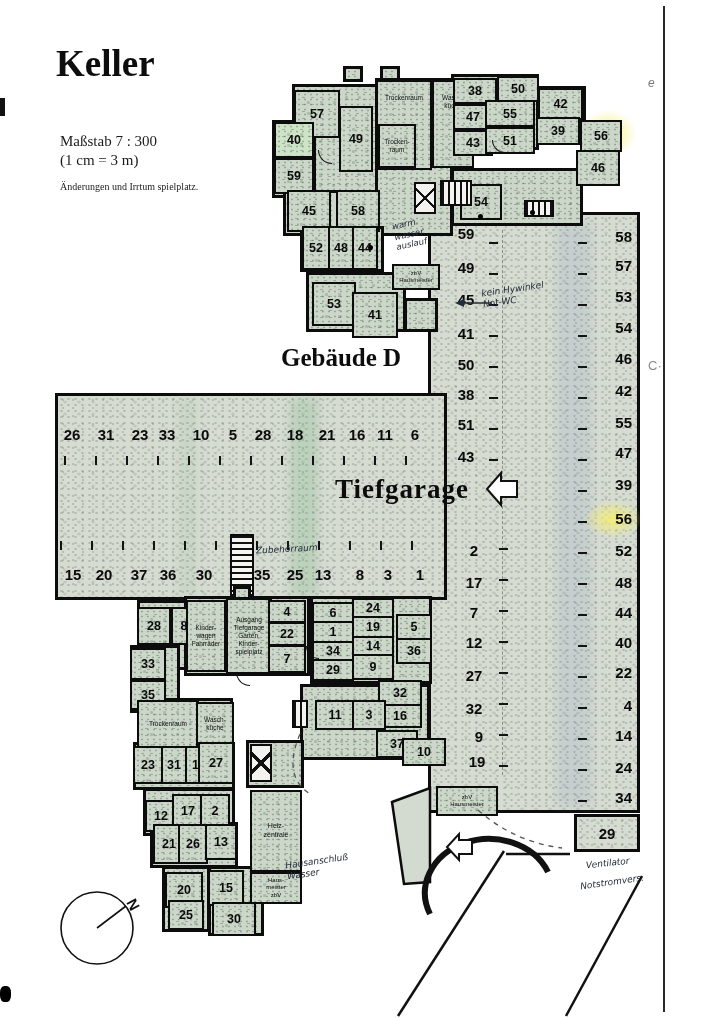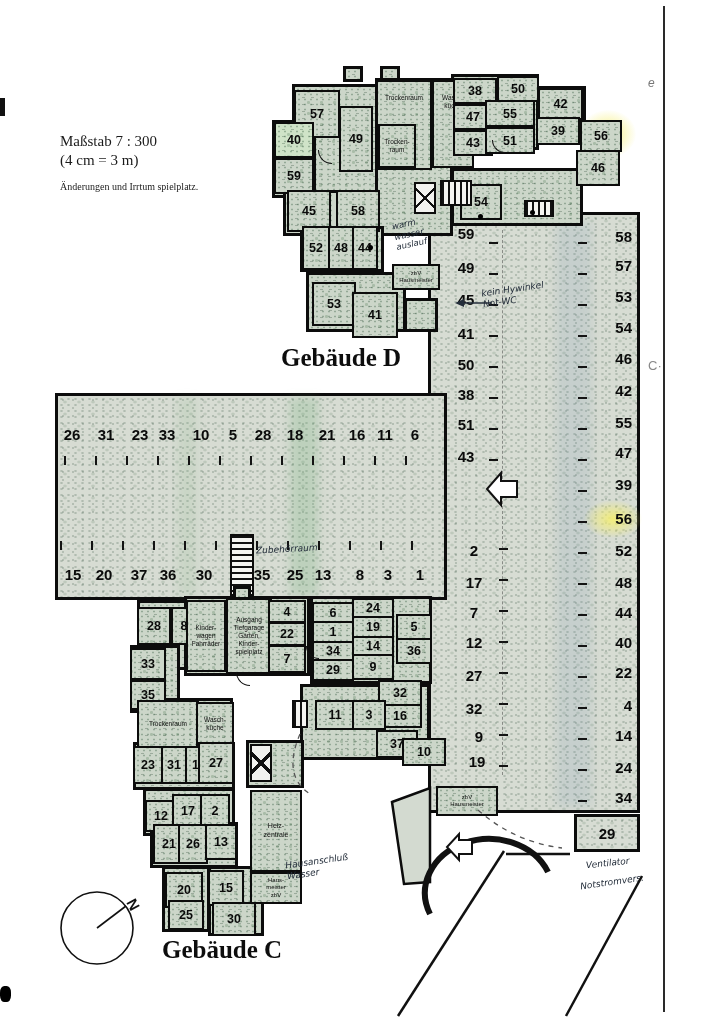--- a/index.html
+++ b/index.html
@@ -42,22 +42,23 @@
   .dot{position:absolute;width:5px;height:5px;background:#000;border-radius:50%}
   .arc{position:absolute;box-sizing:border-box;border:1.3px solid #111;
        border-top:none;border-right:none;border-radius:0 0 0 100%}
   svg{position:absolute;left:0;top:0;pointer-events:none}
 </style>
 </head>
 <body>
 
 <div class="pg">
 
+  <div class="abs ser" style="left:56px;top:42px;font-size:37px;font-weight:bold;color:#0d0d0d">Keller</div>
   <div class="abs ser" style="left:60px;top:133px;font-size:15px;color:#1a1a1a">Maßstab 7 : 300</div>
-  <div class="abs ser" style="left:60px;top:152px;font-size:15px;color:#1a1a1a">(4 cm = 3 m)</div>
+  <div class="abs ser" style="left:60px;top:152px;font-size:15px;color:#1a1a1a">(1 cm = 3 m)</div>
   <div class="abs ser" style="left:60px;top:181px;font-size:10px;color:#222">Änderungen und Irrtum spielplatz.</div>
 
   <div class="shape spk2" style="left:428px;top:212px;width:212px;height:601px;border-width:3.5px"></div>
   <div class="shape spk2" style="left:55px;top:393px;width:392px;height:207px;border-width:3.5px"></div>
 
   <div class="streak" style="left:290px;top:398px;width:28px;height:198px;background:rgba(110,175,120,.25)"></div>
   <div class="streak" style="left:178px;top:398px;width:18px;height:198px;background:rgba(130,180,130,.16)"></div>
   <div class="streak" style="left:556px;top:222px;width:36px;height:585px;background:rgba(120,150,175,.18)"></div>
 
   <div class="shape spk" style="left:343px;top:66px;width:20px;height:16px"></div>
@@ -117,20 +118,21 @@
   <div class="dot" style="left:368px;top:245px"></div>
   <div class="arc" style="left:318px;top:150px;width:14px;height:14px"></div>
   <div class="arc" style="left:492px;top:140px;width:13px;height:13px"></div>
 
   <div class="hand" style="left:394px;top:218px;transform:rotate(-12deg);font-size:8.5px">warm
 wasser
 auslauf</div>
 
   <div class="abs ser" style="left:281px;top:344px;font-size:25px;font-weight:bold;color:#0d0d0d">Gebäude D</div>
 
+  <div class="abs ser" style="left:335px;top:474px;font-size:27px;font-weight:bold;letter-spacing:1px;color:#0c0c0c">Tiefgarage</div>
 
   <div class="gn" style="left:58px;top:426px">26</div>
   <div class="gn" style="left:92px;top:426px">31</div>
   <div class="gn" style="left:126px;top:426px">23</div>
   <div class="gn" style="left:153px;top:426px">33</div>
   <div class="gn" style="left:187px;top:426px">10</div>
   <div class="gn" style="left:219px;top:426px">5</div>
   <div class="gn" style="left:249px;top:426px">28</div>
   <div class="gn" style="left:281px;top:426px">18</div>
   <div class="gn" style="left:313px;top:426px">21</div>
@@ -286,21 +288,20 @@
   <div class="room spk tt" style="left:250px;top:872px;width:52px;height:32px;font-size:6px">Haus-
 meister
 zbV</div>
   <div class="room elev" style="left:250px;top:744px;width:22px;height:38px;background-color:#f2f2ef"></div>
   <div class="arc" style="left:236px;top:672px;width:14px;height:14px"></div>
   <div class="arc" style="left:306px;top:646px;width:13px;height:13px"></div>
 
   <div class="hand" style="left:286px;top:856px;transform:rotate(-8deg)">Hausanschluß
 Wasser</div>
 
-  <div class="abs ser" style="left:162px;top:936px;font-size:25px;font-weight:bold;color:#0d0d0d">Gebäude C</div>
 
   <svg width="720" height="1018" viewBox="0 0 720 1018">
 
     <polygon points="392,802 430,788 430,882 404,884" fill="#d3dad0" stroke="#0c0c0c" stroke-width="2.5"></polygon>
 
     <line x1="398" y1="1016" x2="504" y2="851" stroke="#111" stroke-width="2.5"></line>
     <line x1="566" y1="1016" x2="642" y2="876" stroke="#111" stroke-width="2.5"></line>
     <path d="M430,914 A64,54 0 0 1 548,872" fill="none" stroke="#111" stroke-width="6"></path>
     <line x1="506" y1="854" x2="570" y2="854" stroke="#111" stroke-width="2.5"></line>
 

